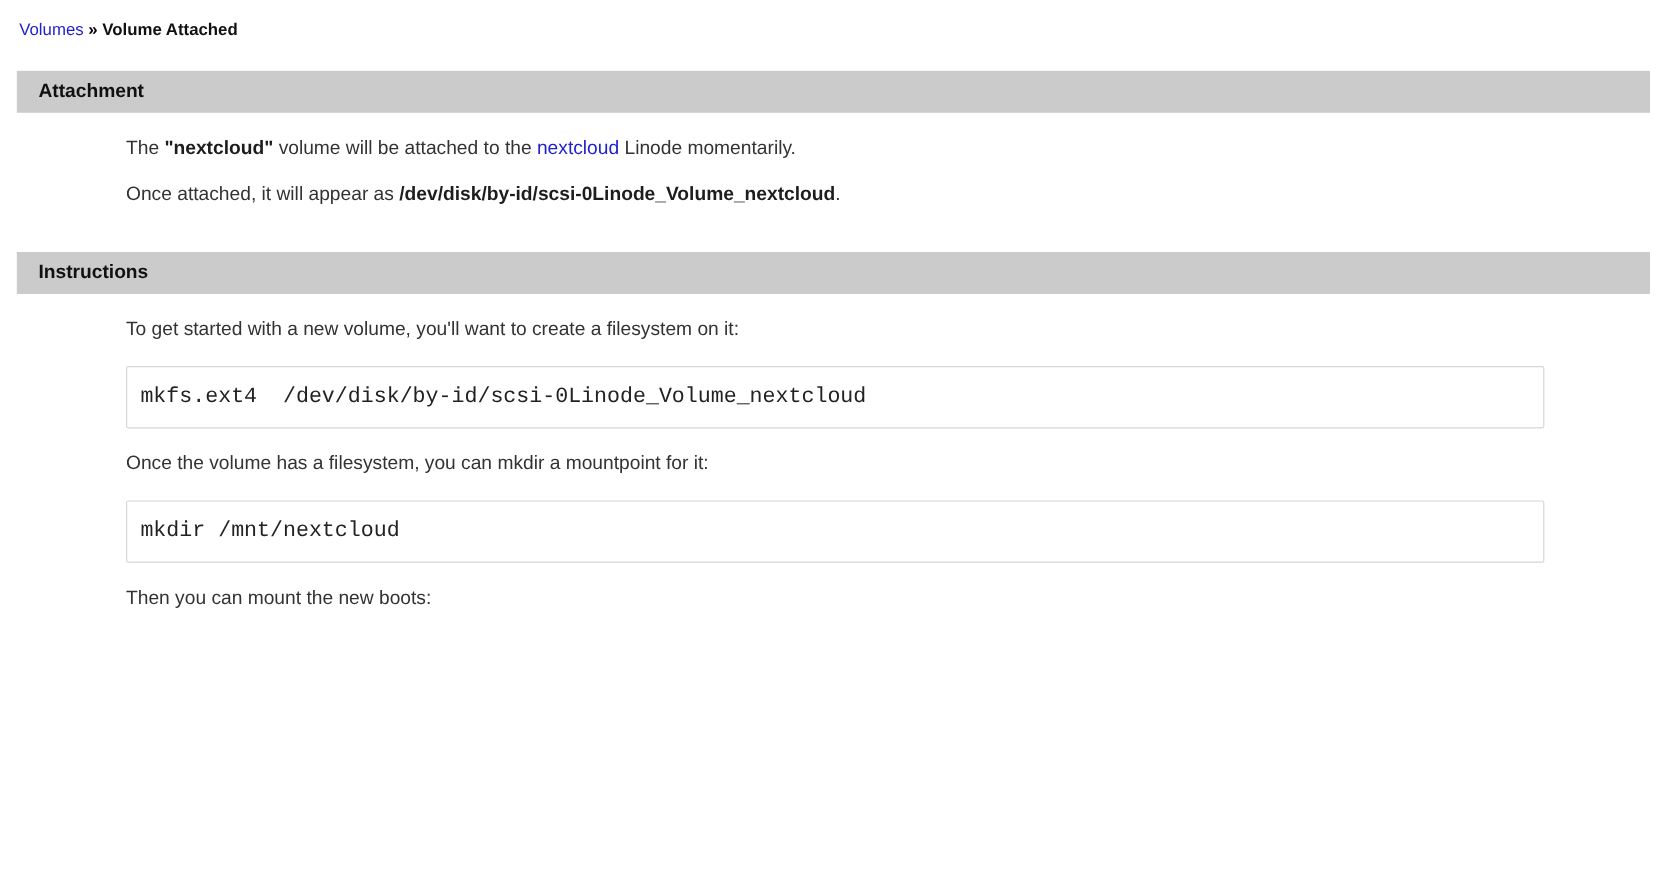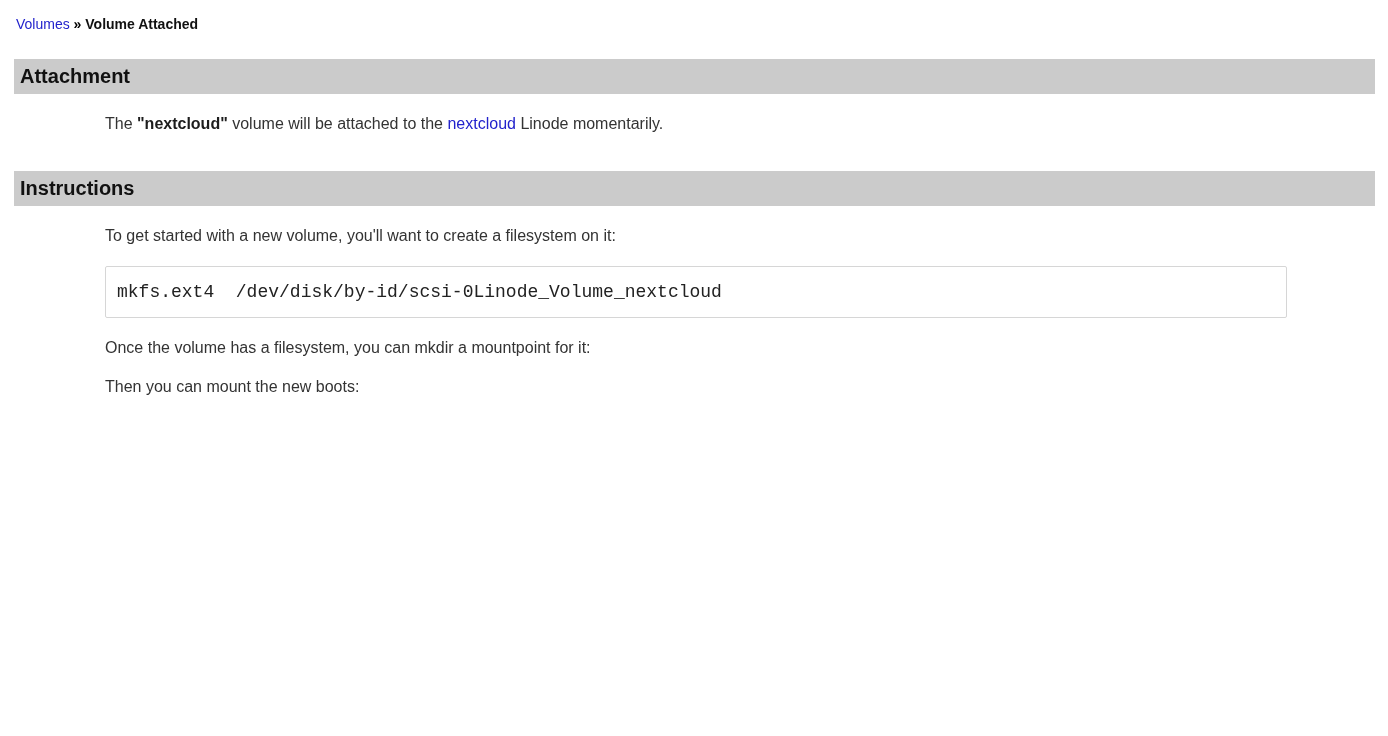--- a/index.html
+++ b/index.html
@@ -33,22 +33,22 @@
     font-weight: bold;
     color: #000000;
   }
   .breadcrumb .current {
     font-weight: bold;
     color: #111111;
   }
   .section-header {
     background: var(--bar-gray);
     margin: 0 13px 0 14px;
-    padding: 8px 8px 8px 6px;
-    font-size: 20px;
+    padding: 8px 8px 8px 18px;
+    font-size: 16px;
     line-height: 19px;
     font-weight: bold;
     color: #111111;
   }
   #attachment-header { margin-top: 24px; }
   #instructions-header { margin-top: 17px; }
   .section-body {
     margin-left: 105px;
     overflow: hidden; 
   }
@@ -87,27 +87,29 @@
   <span class="sep">»</span>
   <span class="current">Volume Attached</span>
 </div>
 
 <div class="section-header" id="attachment-header">
   <span>Attachment</span>
 </div>
 
 <div class="section-body">
   <p><span>The </span><b>"nextcloud"</b><span> volume will be attached to the </span><a href="#" class="inline-link">nextcloud</a><span> Linode momentarily.</span></p>
+  <p><span>Once attached, it will appear as </span><b>/dev/disk/by-id/scsi-0Linode_Volume_nextcloud</b><span>.</span></p>
 </div>
 
 <div class="section-header" id="instructions-header">
   <span>Instructions</span>
 </div>
 
 <div class="section-body">
   <p>To get started with a new volume, you'll want to create a filesystem on it:</p>
   <div class="code-box">mkfs.ext4  /dev/disk/by-id/scsi-0Linode_Volume_nextcloud</div>
 
   <p>Once the volume has a filesystem, you can mkdir a mountpoint for it:</p>
+  <div class="code-box">mkdir /mnt/nextcloud</div>
 
   <p>Then you can mount the new boots:</p>
 
 </div>
 
 </body></html>

